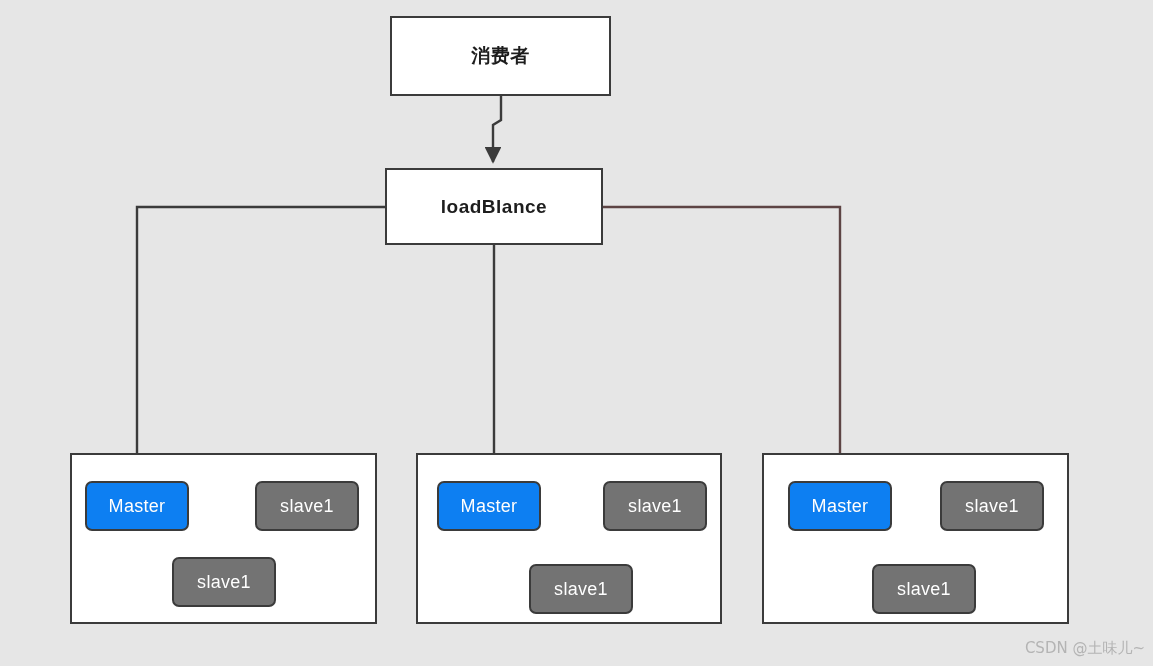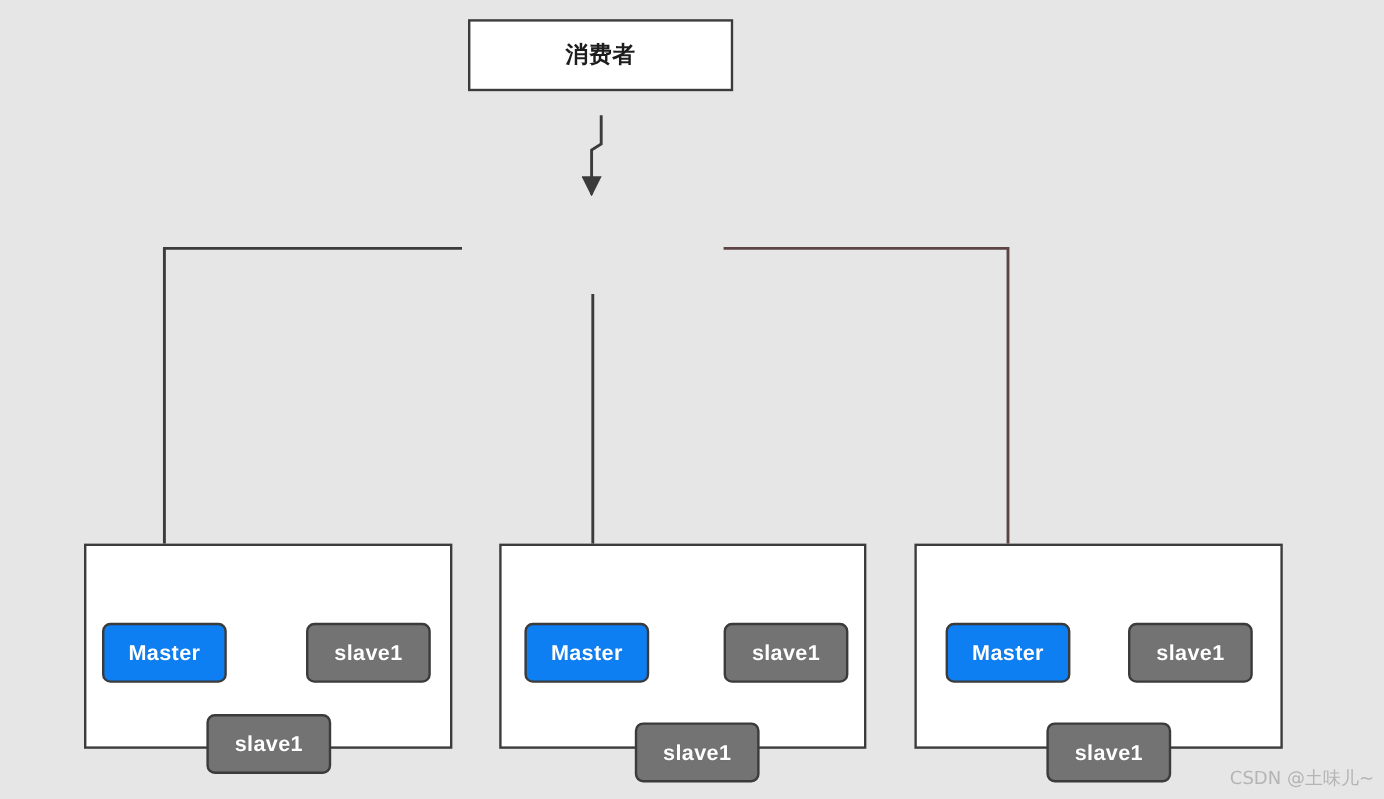--- a/index.html
+++ b/index.html
@@ -60,24 +60,23 @@
   .node {
     position: absolute;
     box-sizing: border-box;
     border-radius: 7px;
     border: 2px solid #3b3b3b;
     display: flex;
     align-items: center;
     justify-content: center;
     color: #ffffff;
     font-size: 18px;
-    font-weight: bold;
+    font-weight: normal;
     letter-spacing: 0.3px;
     text-shadow: 0 0 1px rgba(0,0,0,0.10);
-    margin-top: 38px;
   }
   .node.master {
     background: #0d7ff2;
   }
   .node.slave {
     background: #737373;
   }
 
   
   #watermark {
@@ -121,24 +120,27 @@
 
     <path d="M 601 506 L 548 506" fill="none" stroke="#3b3b3b" stroke-width="2.4" marker-end="url(#arrow-dark)"></path>
     <path d="M 489 533 L 526 583" fill="none" stroke="#3b3b3b" stroke-width="2.4" marker-end="url(#arrow-dark)"></path>
     <path d="M 645 533 L 635 582" fill="none" stroke="#3b3b3b" stroke-width="2.4" marker-end="url(#arrow-dark)"></path>
 
     <path d="M 938 506 L 899 506" fill="none" stroke="#3b3b3b" stroke-width="2.4" marker-end="url(#arrow-dark)"></path>
     <path d="M 840 533 L 869 583" fill="none" stroke="#3b3b3b" stroke-width="2.4" marker-end="url(#arrow-dark)"></path>
     <path d="M 985 533 L 977 582" fill="none" stroke="#3b3b3b" stroke-width="2.4" marker-end="url(#arrow-dark)"></path>
   </svg>
 
-  <div class="plain-box cjk" style="left:390px; top:16px; width:221px; height:60px;">
+  <div class="plain-box cjk" style="left:390px; top:16px; width:221px; height:80px;">
     <span class="lbl">消费者</span>
   </div>
 
+  <div class="plain-box" style="left:385px; top:168px; width:218px; height:77px;">
+    <span class="lbl">loadBlance</span>
+  </div>
 
   <div class="cluster-box" style="left:70px; top:453px; width:307px; height:171px;"></div>
 
   <div class="node master" style="left:85px; top:481px; width:104px; height:50px;">
     <span>Master</span>
   </div>
   <div class="node slave" style="left:255px; top:481px; width:104px; height:50px;">
     <span>slave1</span>
   </div>
   <div class="node slave" style="left:172px; top:557px; width:104px; height:50px;">

